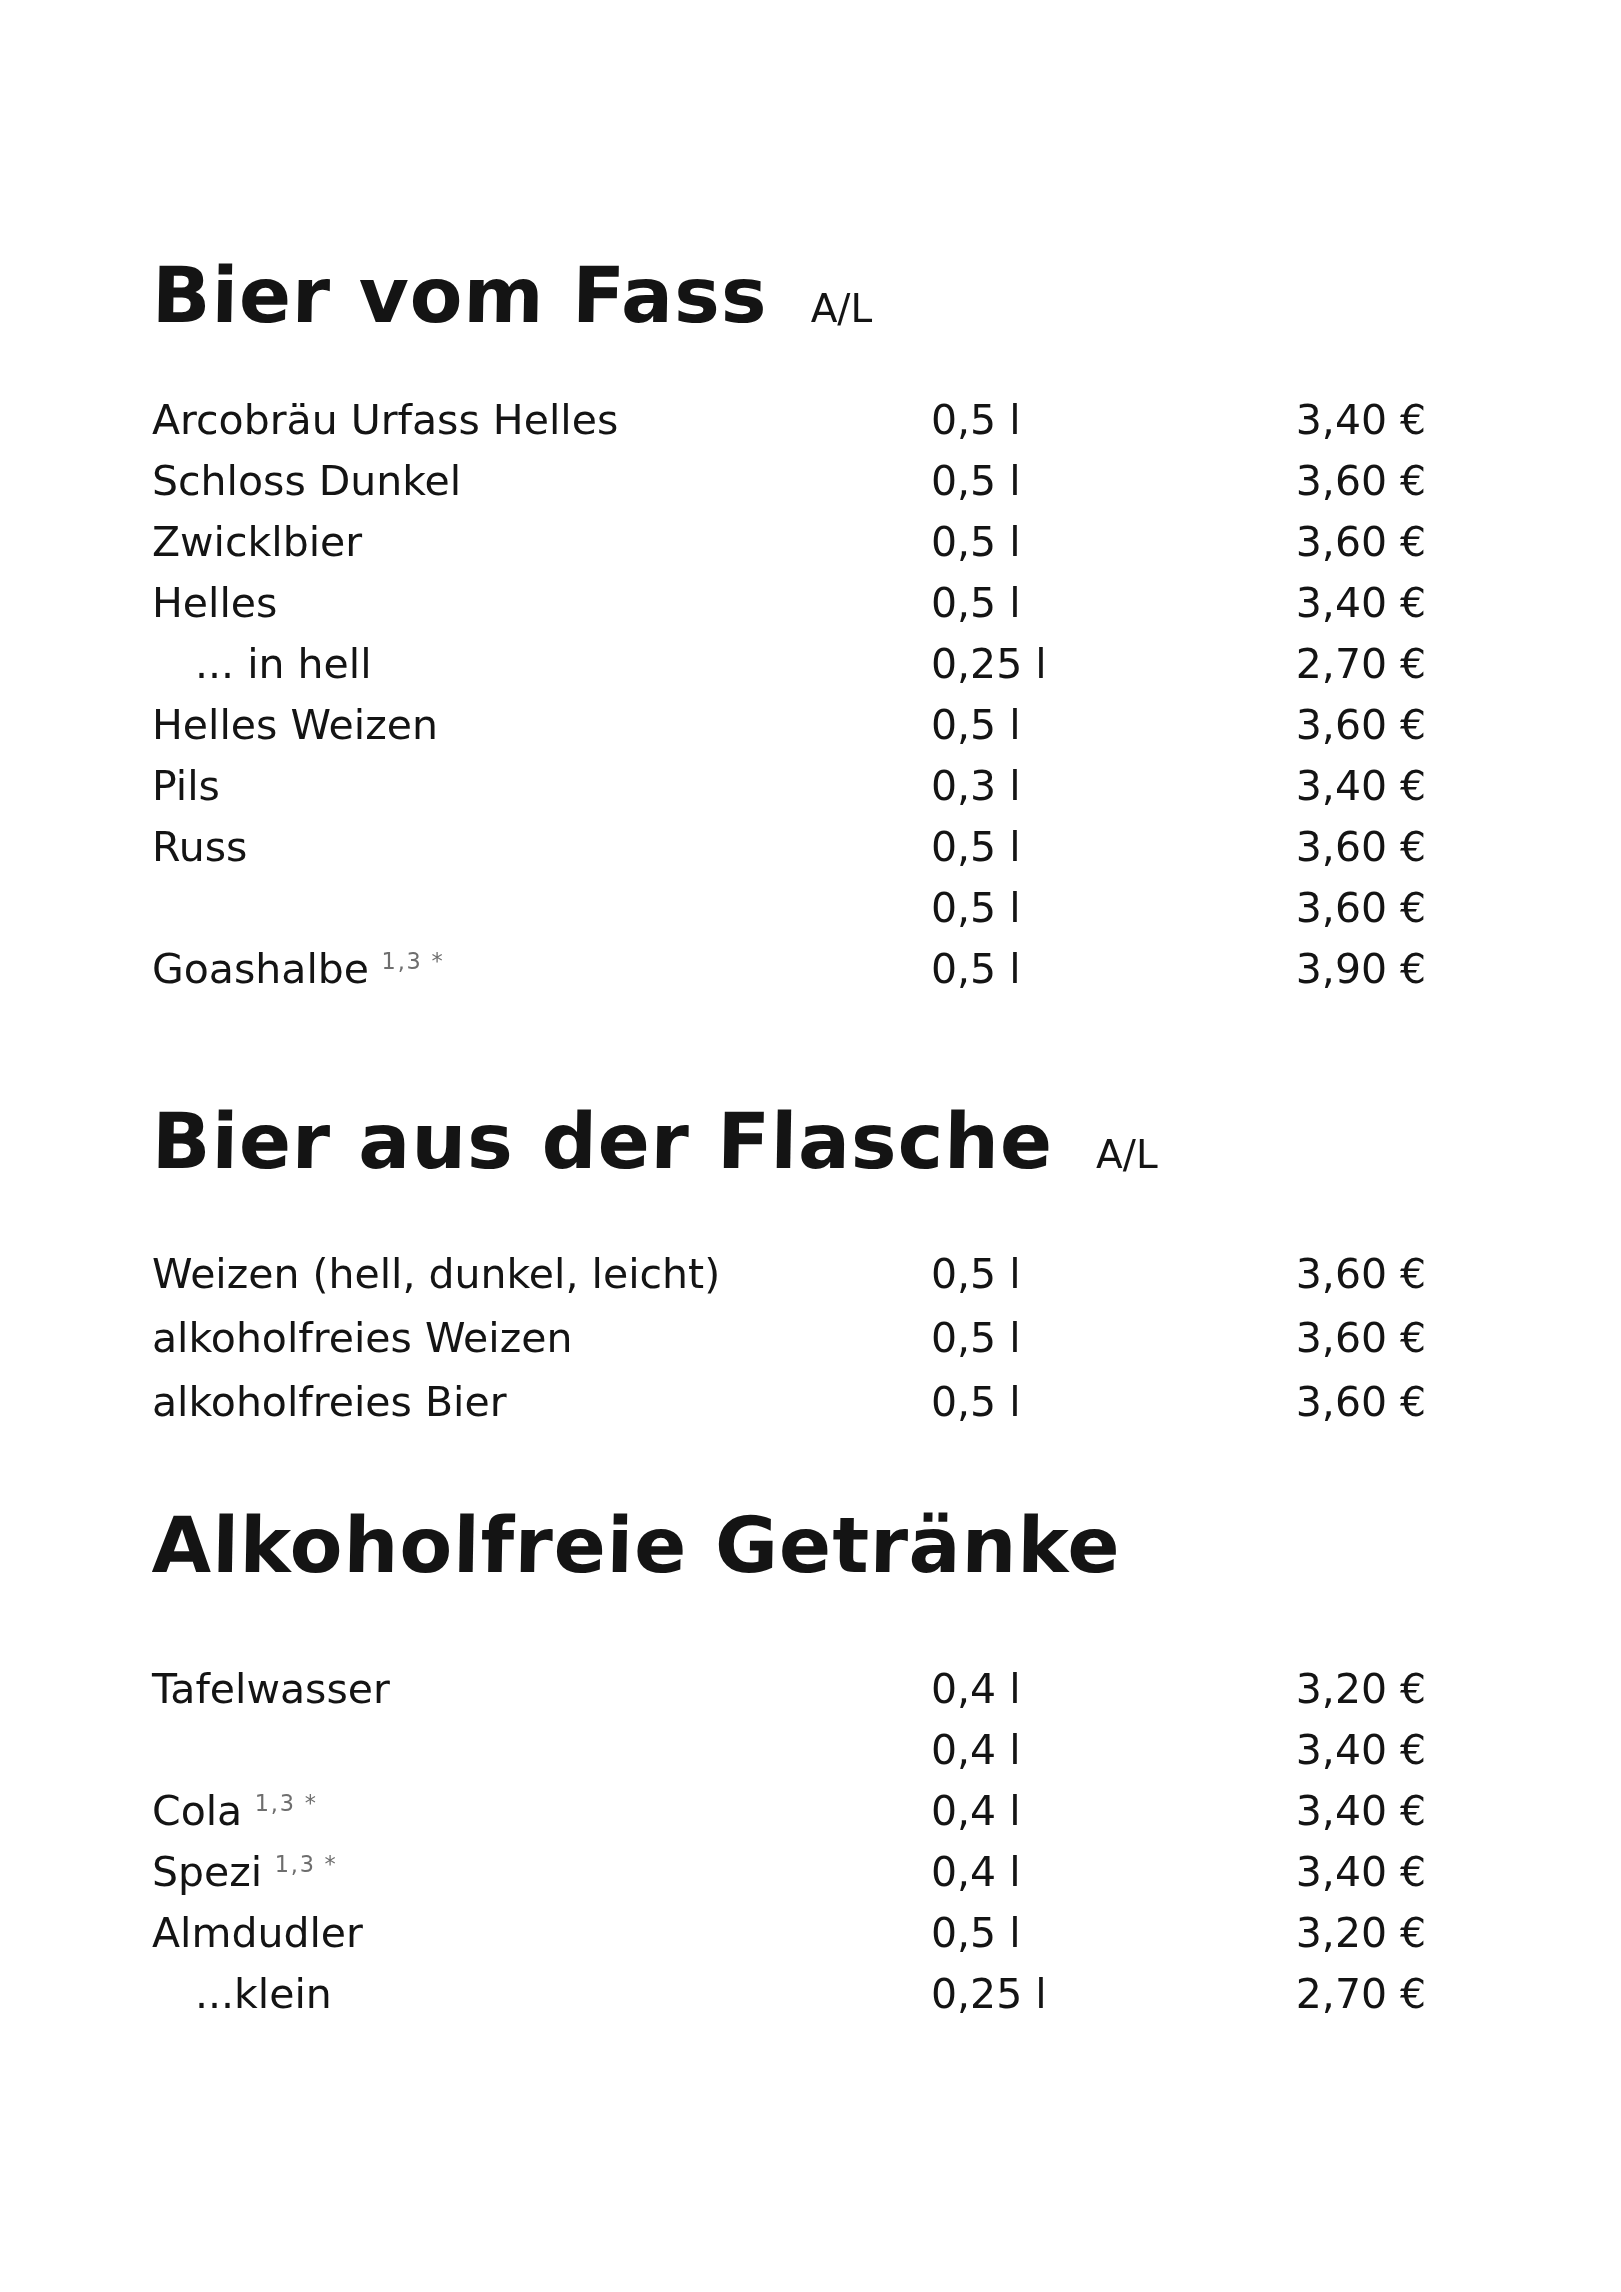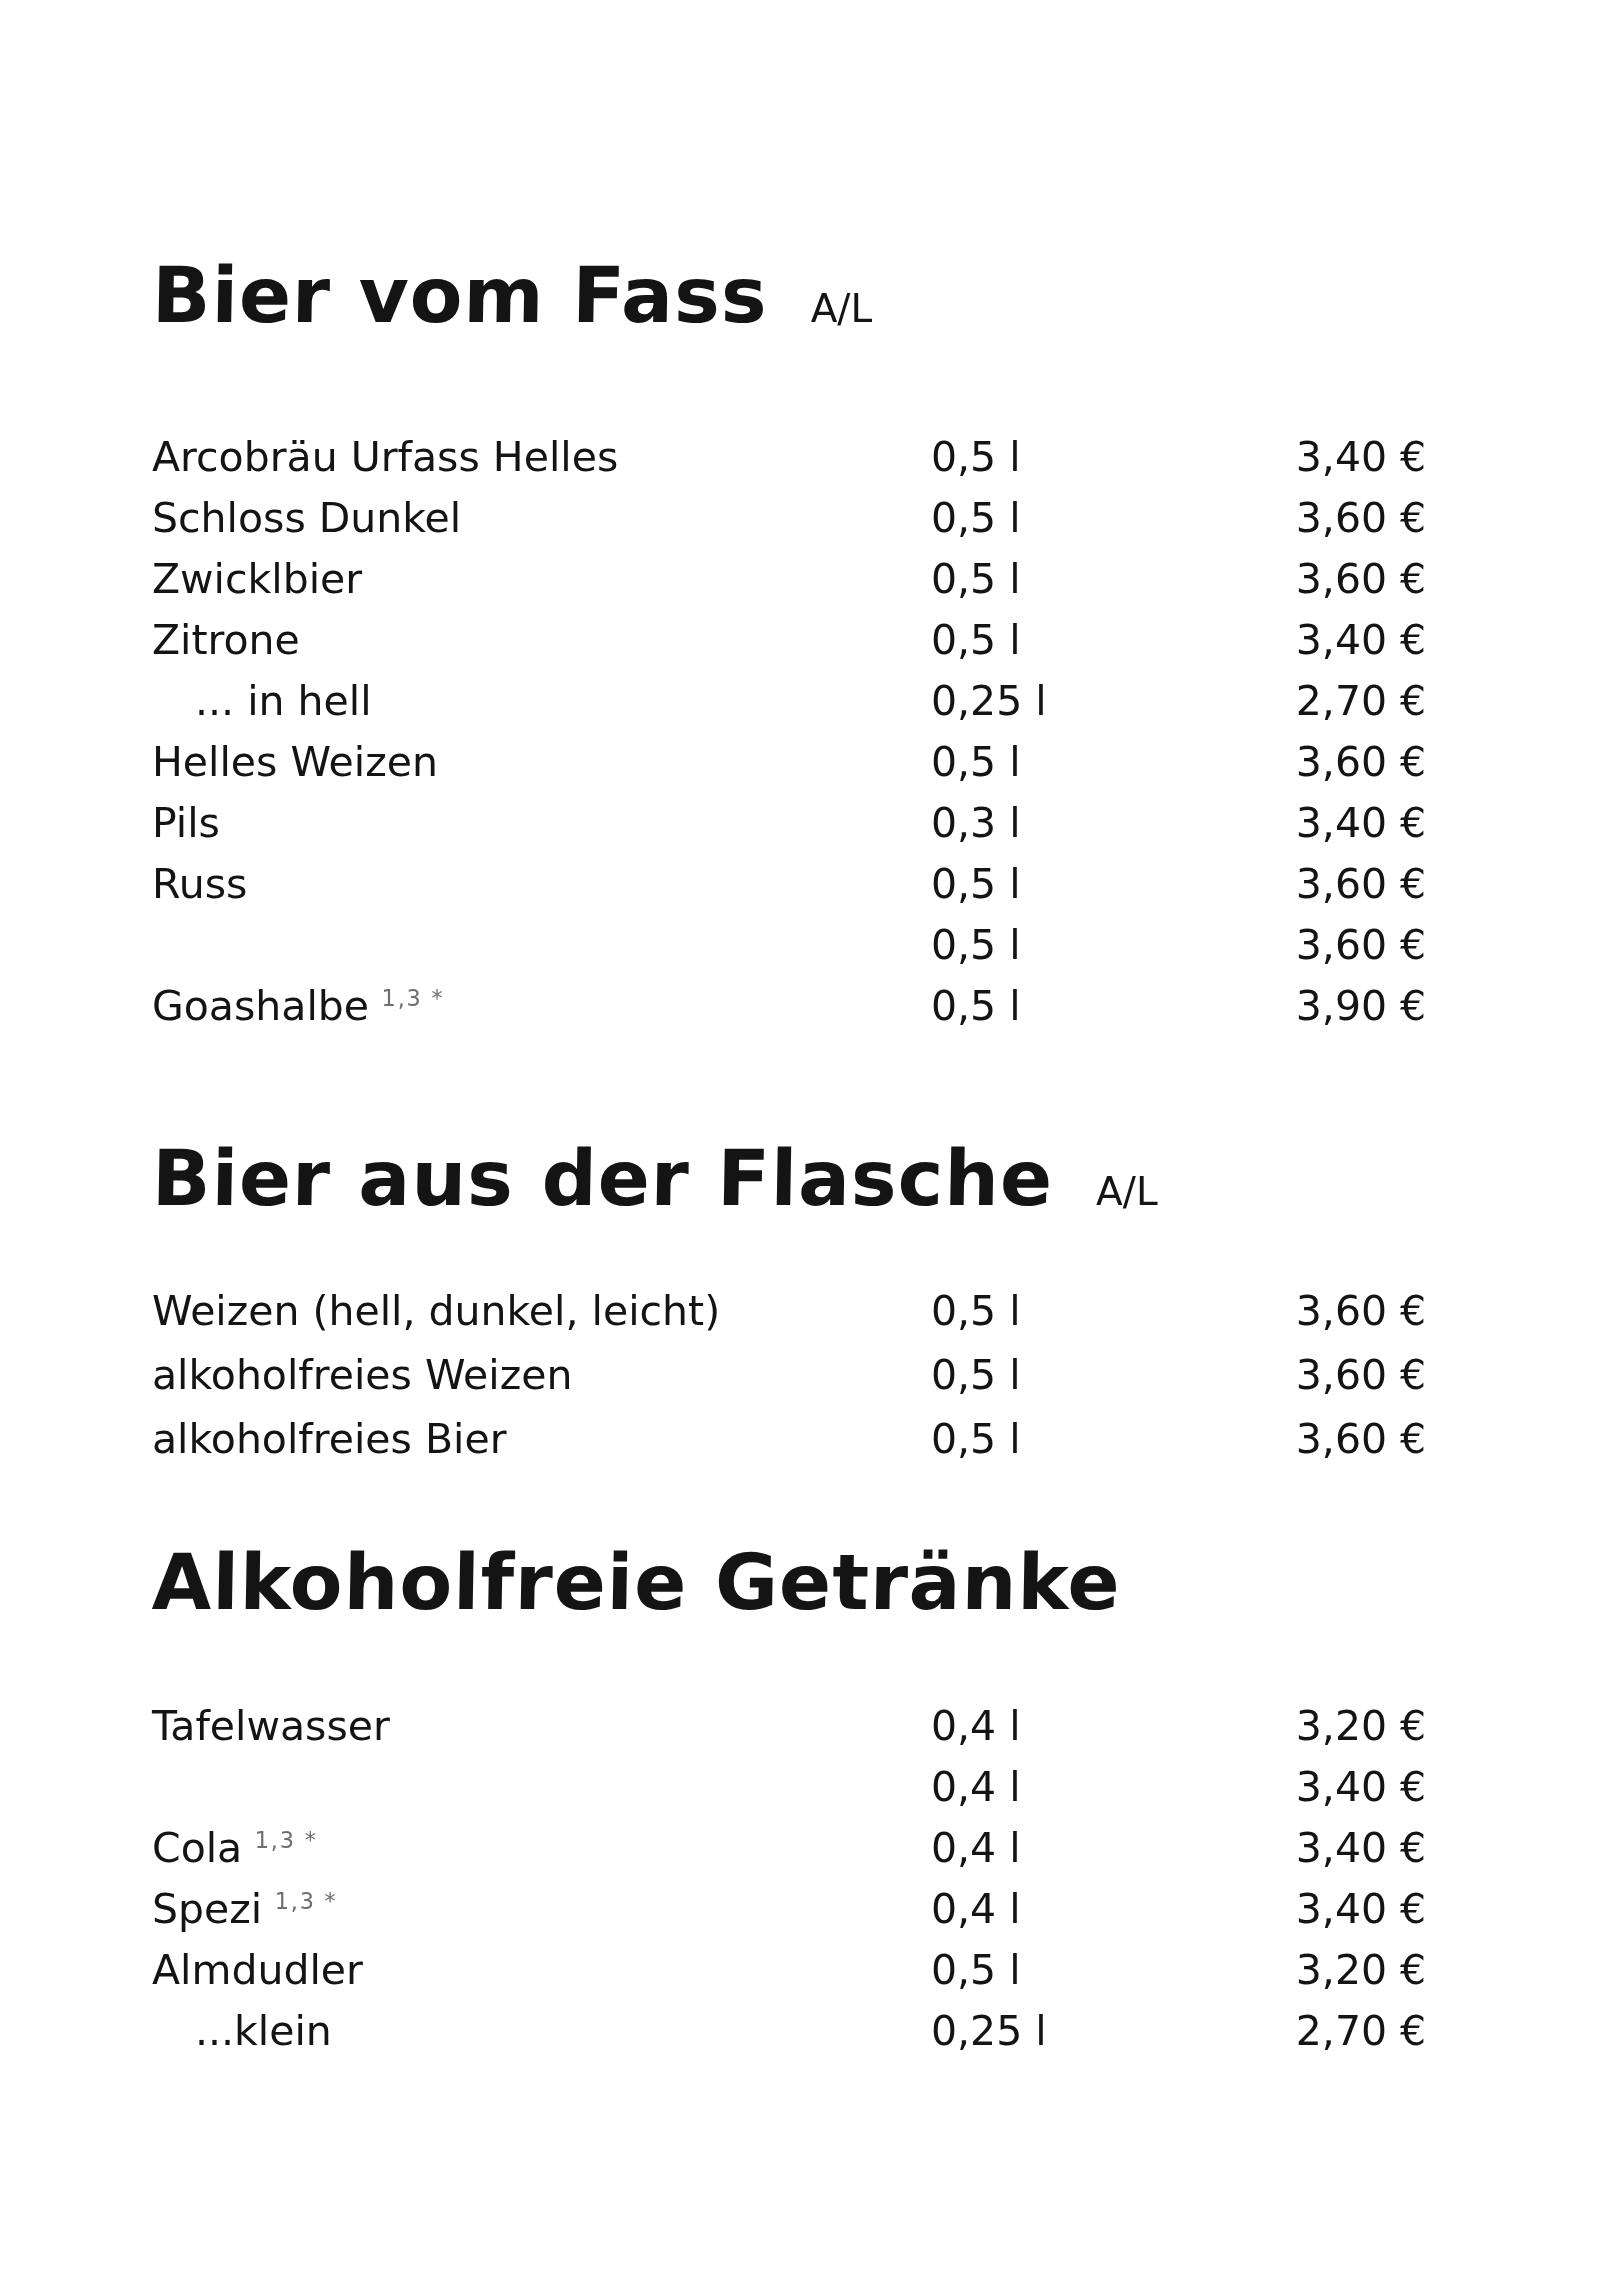--- a/index.html
+++ b/index.html
@@ -60,21 +60,21 @@
     left: 779px;
     top: 0;
   }
   .price {
     position: absolute;
     left: 1097px;
     width: 224px;
     text-align: center;
     top: 0;
   }
-  .mt-rows1   { margin-top: 93px; }
+  .mt-rows1   { margin-top: 56px; }
   .mt-title2  { margin-top: 103px; }
   .mt-rows2   { margin-top: 62px; }
   .mt-title3  { margin-top: 73px; }
   .mt-rows3   { margin-top: 75px; }
 </style>
 </head>
 <body style="background: rgb(255, 255, 255); color: rgb(20, 20, 20);">
 
 <div class="menu">
 
@@ -93,21 +93,21 @@
       <span class="name-wrap"><span class="name">Schloss Dunkel</span><span class="sup"></span></span>
       <span class="size">0,5 l</span>
       <span class="price">3,60 €</span>
     </div>
     <div class="row">
       <span class="name-wrap"><span class="name">Zwicklbier</span><span class="sup"></span></span>
       <span class="size">0,5 l</span>
       <span class="price">3,60 €</span>
     </div>
     <div class="row">
-      <span class="name-wrap"><span class="name">Zitrone</span><span class="sup"></span></span>
+      <span class="name-wrap"><span class="name">Helles</span><span class="sup"></span></span>
       <span class="size">0,5 l</span>
       <span class="price">3,40 €</span>
     </div>
     <div class="row indent">
       <span class="name-wrap"><span class="name">... in hell</span><span class="sup"></span></span>
       <span class="size">0,25 l</span>
       <span class="price">2,70 €</span>
     </div>
     <div class="row">
       <span class="name-wrap"><span class="name">Helles Weizen</span><span class="sup"></span></span>

